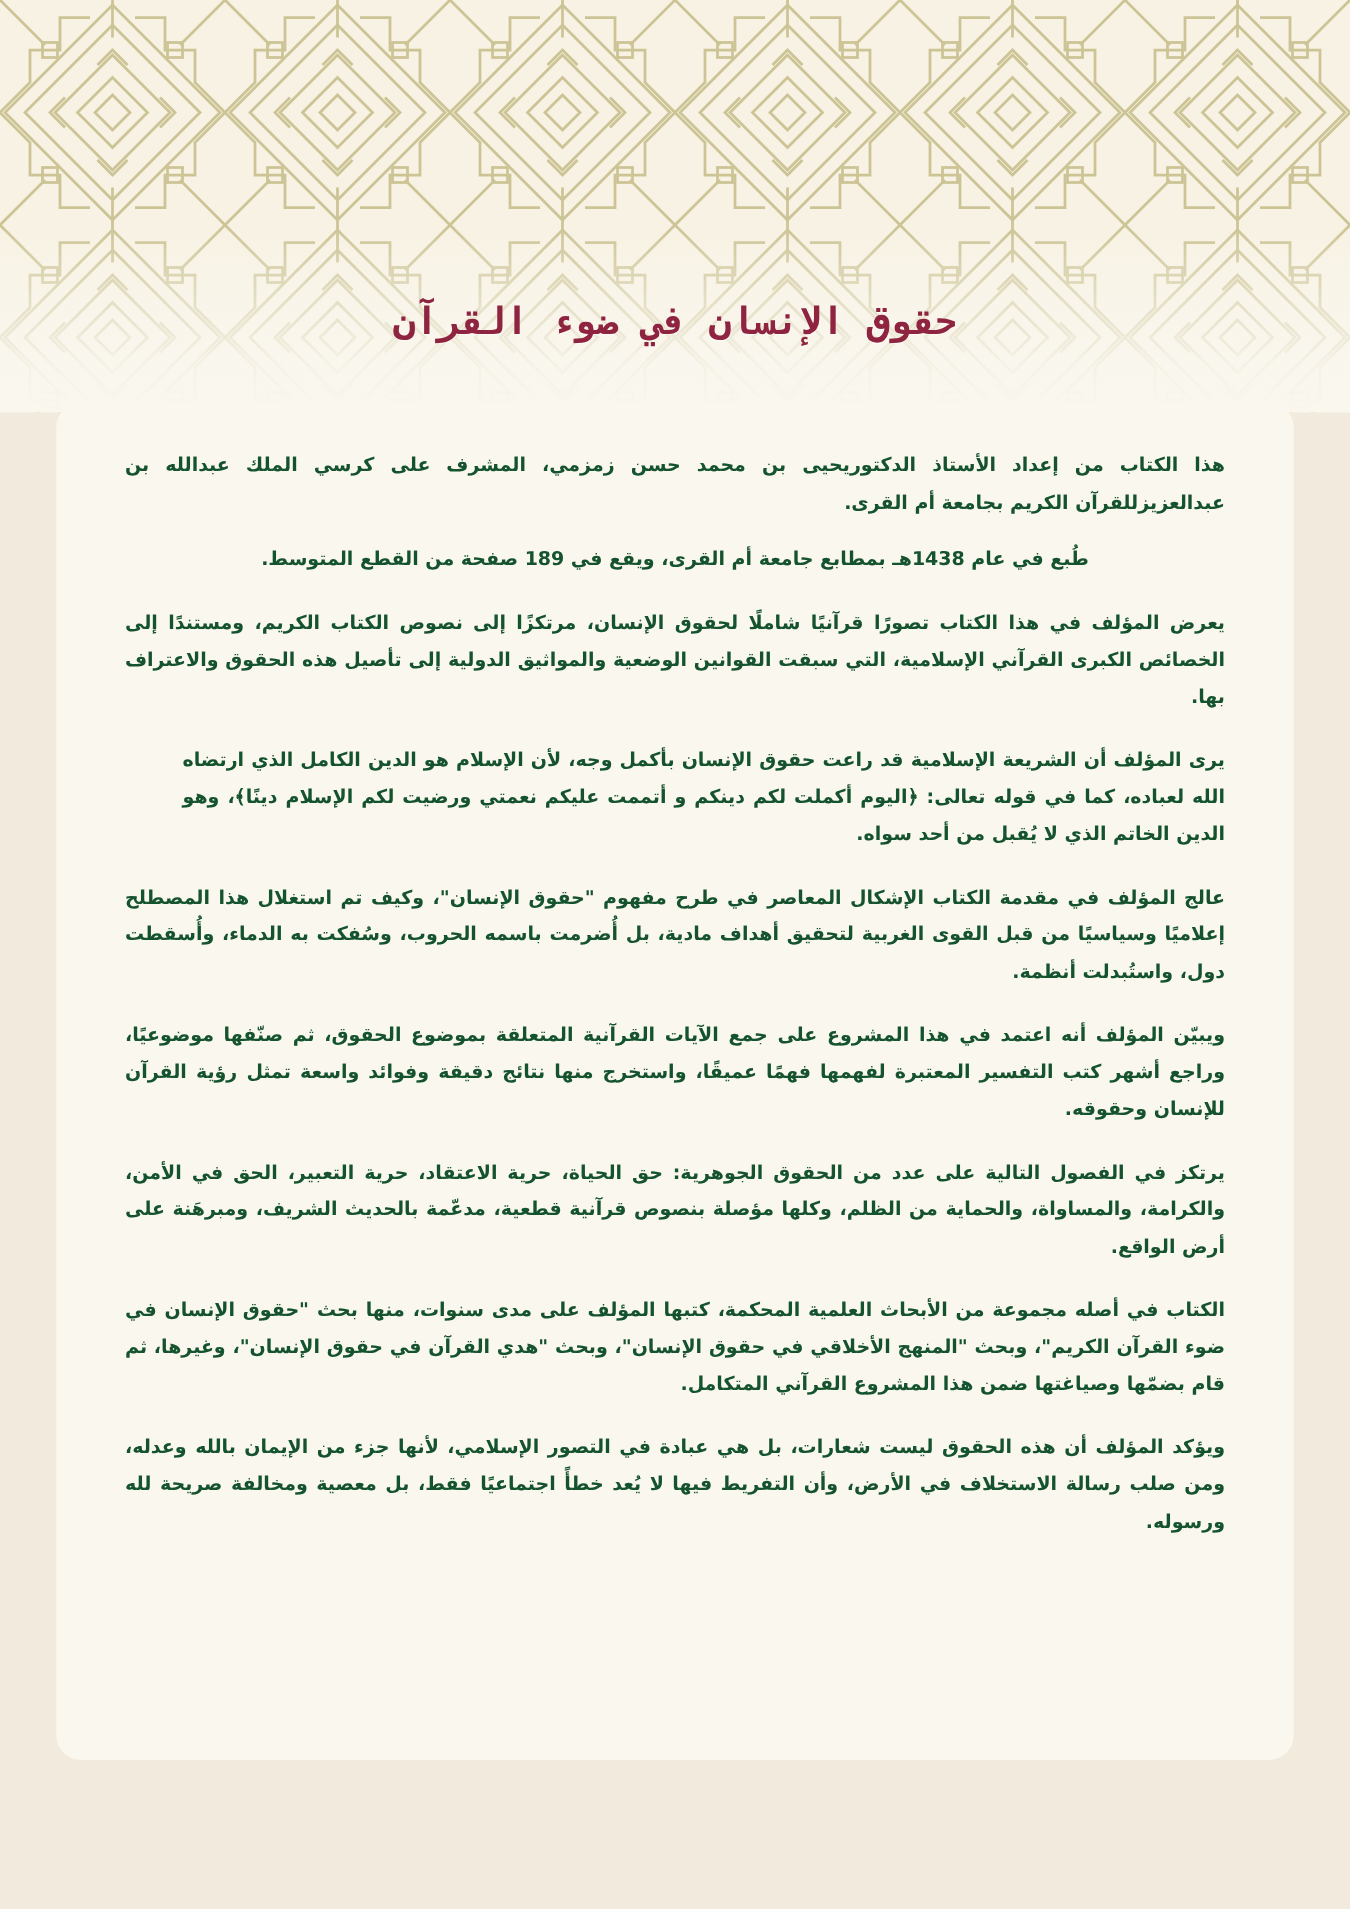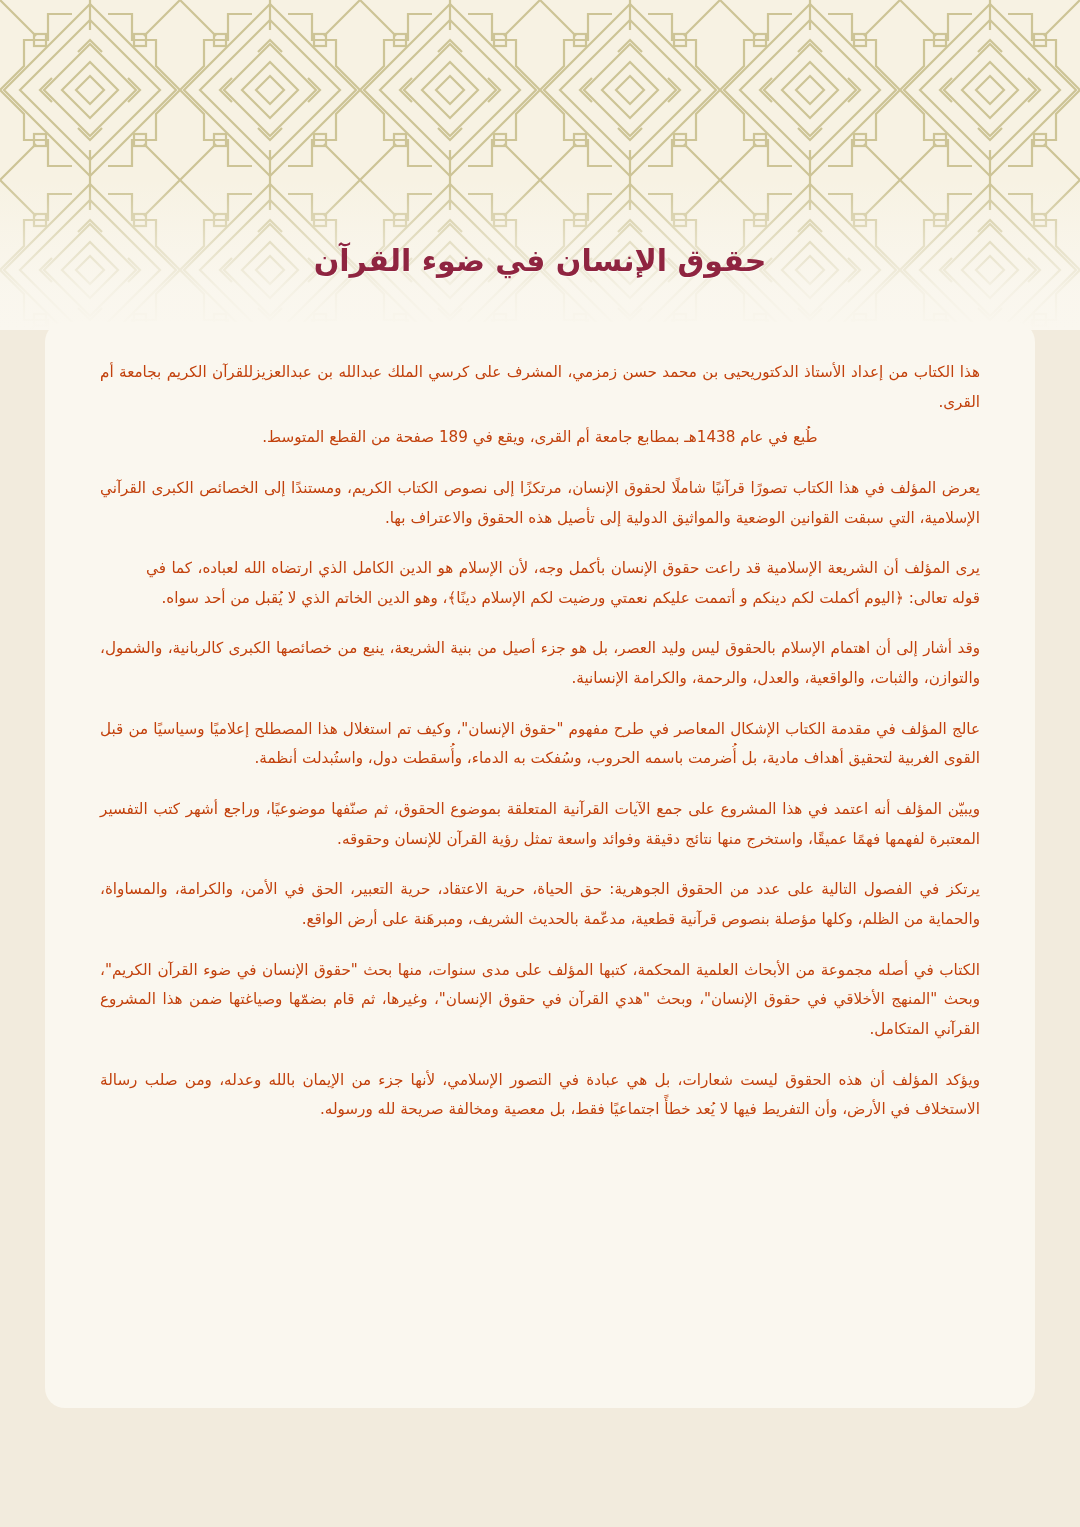--- a/index.html
+++ b/index.html
@@ -26,20 +26,21 @@
 
   
   .header-band {
     position: absolute;
     top: 0;
     left: 0;
     width: 1080px;
     height: 330px;
     background: #f7f2e3;
     overflow: hidden;
+    font-family: Liberation Mono, monospace;
   }
   .header-pattern {
     position: absolute;
     inset: 0;
     width: 100%;
     height: 100%;
   }
   .header-fade {
     position: absolute;
     left: 0;
@@ -79,37 +80,37 @@
     border-radius: 20px;
     box-sizing: border-box;
     padding: 36px 55px 40px 55px;
     direction: rtl;
   }
 
   .body-text {
     direction: rtl;
     text-align: justify;
     text-justify: inter-word;
-    color: #c2410c;
+    color: #14532d;
     font-size: 15.2px;
     line-height: 1.95;
-    font-weight: normal;
+    font-weight: bold;
     font-family: "DejaVu Sans", "Liberation Sans", sans-serif;
   }
 
   .para {
     margin: 0 0 21px 0;
     text-align: justify;
   }
   .para:last-child { margin-bottom: 0; }
 
   .meta-line {
     display: block;
     text-align: center;
-    margin-top: 6px;
+    margin-top: 16px;
   }
 
   .intro-block .lead {
     display: block;
     text-align: justify;
   }
 
   .verse {
     white-space: normal;
     margin-left: 46px;
@@ -166,21 +167,20 @@
 
       <p class="para intro-block">
         <span class="lead">هذا الكتاب من إعداد الأستاذ الدكتوريحيى بن محمد حسن زمزمي، المشرف على كرسي الملك عبدالله بن عبدالعزيزللقرآن الكريم بجامعة أم القرى.</span>
         <span class="meta-line">طُبع في عام 1438هـ بمطابع جامعة أم القرى، ويقع في 189 صفحة من القطع المتوسط.</span>
       </p>
 
       <p class="para">يعرض المؤلف في هذا الكتاب تصورًا قرآنيًا شاملًا لحقوق الإنسان، مرتكزًا إلى نصوص الكتاب الكريم، ومستندًا إلى الخصائص الكبرى القرآني الإسلامية، التي سبقت القوانين الوضعية والمواثيق الدولية إلى تأصيل هذه الحقوق والاعتراف بها.</p>
 
       <p class="para verse">يرى المؤلف أن الشريعة الإسلامية قد راعت حقوق الإنسان بأكمل وجه، لأن الإسلام هو الدين الكامل الذي ارتضاه الله لعباده، كما في قوله تعالى: ﴿اليوم أكملت لكم دينكم و أتممت عليكم نعمتي ورضيت لكم الإسلام دينًا﴾، وهو الدين الخاتم الذي لا يُقبل من أحد سواه.</p>
 
-      <p class="para">وقد أشار إلى أن اهتمام الإسلام بالحقوق ليس وليد العصر، بل هو جزء أصيل من بنية الشريعة، ينبع من خصائصها الكبرى كالربانية، والشمول، والتوازن، والثبات، والواقعية، والعدل، والرحمة، والكرامة الإنسانية.</p>
 
       <p class="para">عالج المؤلف في مقدمة الكتاب الإشكال المعاصر في طرح مفهوم "حقوق الإنسان"، وكيف تم استغلال هذا المصطلح إعلاميًا وسياسيًا من قبل القوى الغربية لتحقيق أهداف مادية، بل أُضرمت باسمه الحروب، وسُفكت به الدماء، وأُسقطت دول، واستُبدلت أنظمة.</p>
 
       <p class="para">ويبيّن المؤلف أنه اعتمد في هذا المشروع على جمع الآيات القرآنية المتعلقة بموضوع الحقوق، ثم صنّفها موضوعيًا، وراجع أشهر كتب التفسير المعتبرة لفهمها فهمًا عميقًا، واستخرج منها نتائج دقيقة وفوائد واسعة تمثل رؤية القرآن للإنسان وحقوقه.</p>
 
 
       <p class="para">يرتكز في الفصول التالية على عدد من الحقوق الجوهرية: حق الحياة، حرية الاعتقاد، حرية التعبير، الحق في الأمن، والكرامة، والمساواة، والحماية من الظلم، وكلها مؤصلة بنصوص قرآنية قطعية، مدعّمة بالحديث الشريف، ومبرهَنة على أرض الواقع.</p>
 
       <p class="para">الكتاب في أصله مجموعة من الأبحاث العلمية المحكمة، كتبها المؤلف على مدى سنوات، منها بحث "حقوق الإنسان في ضوء القرآن الكريم"، وبحث "المنهج الأخلاقي في حقوق الإنسان"، وبحث "هدي القرآن في حقوق الإنسان"، وغيرها، ثم قام بضمّها وصياغتها ضمن هذا المشروع القرآني المتكامل.</p>
 

